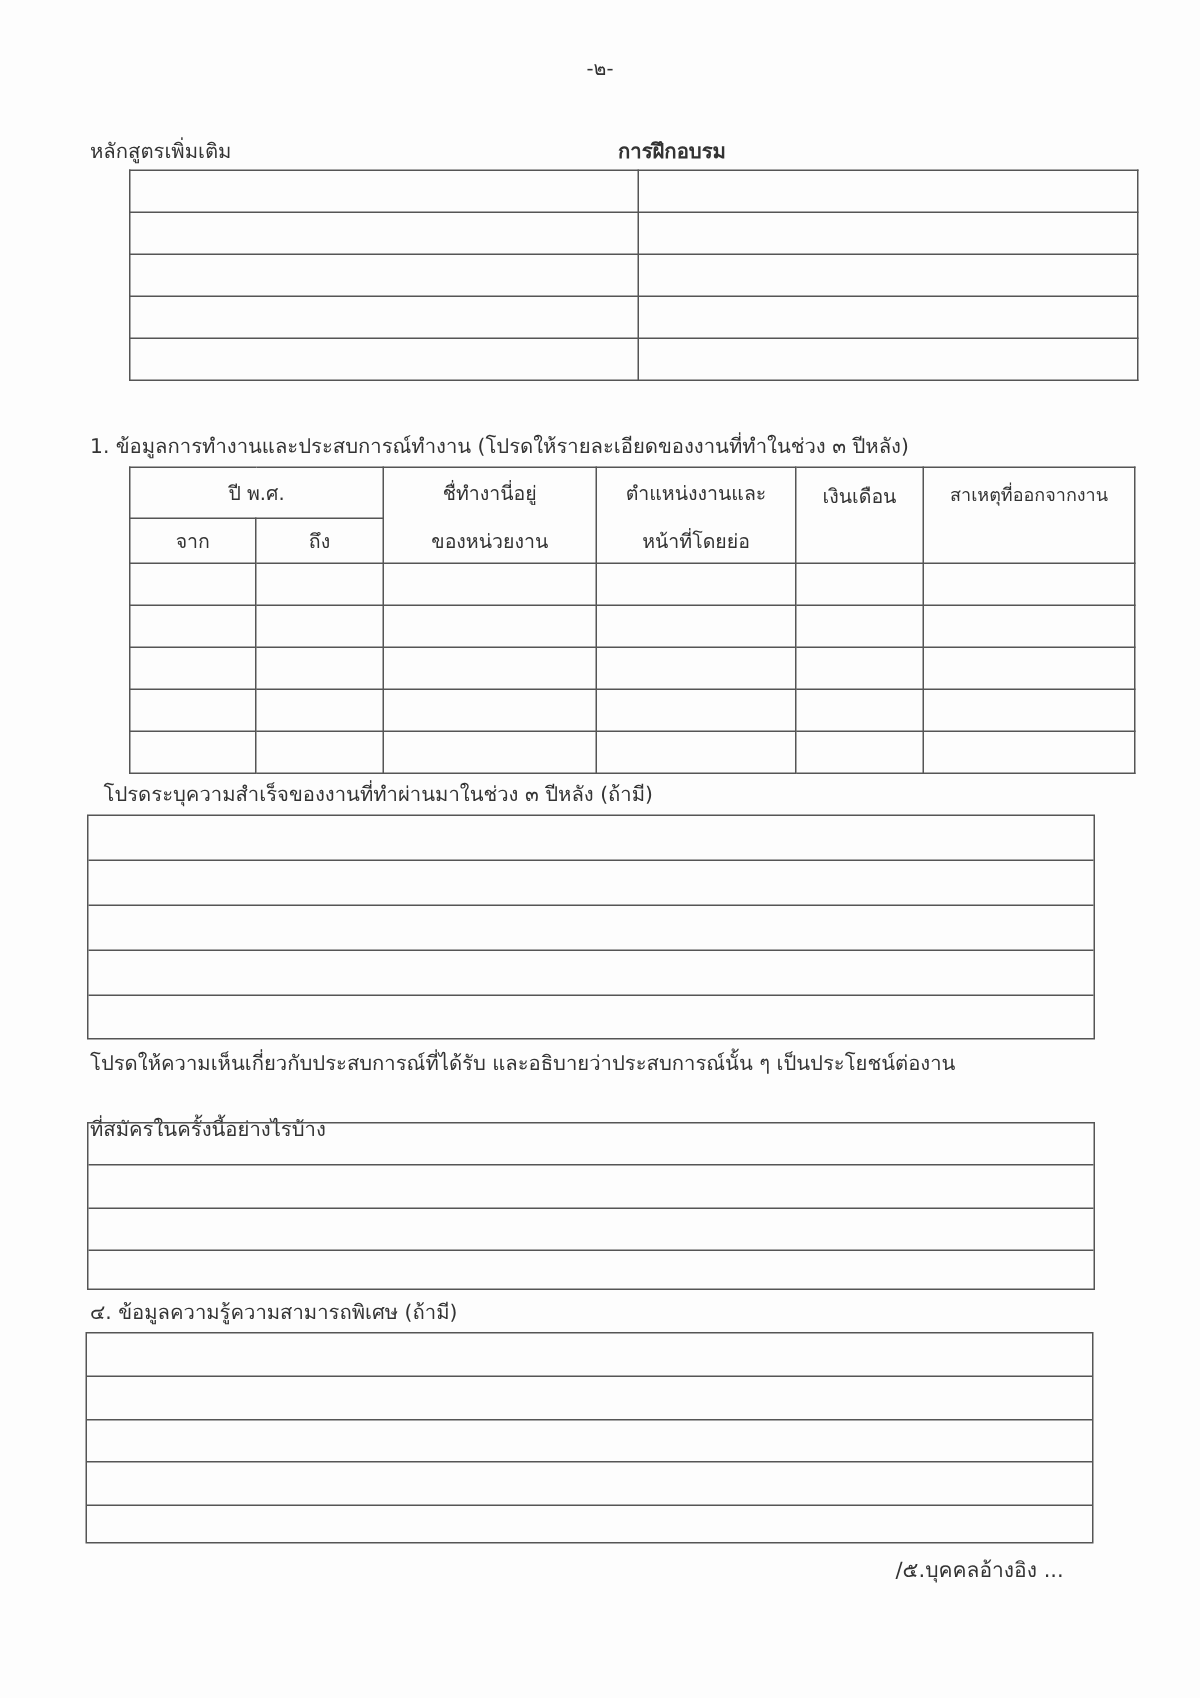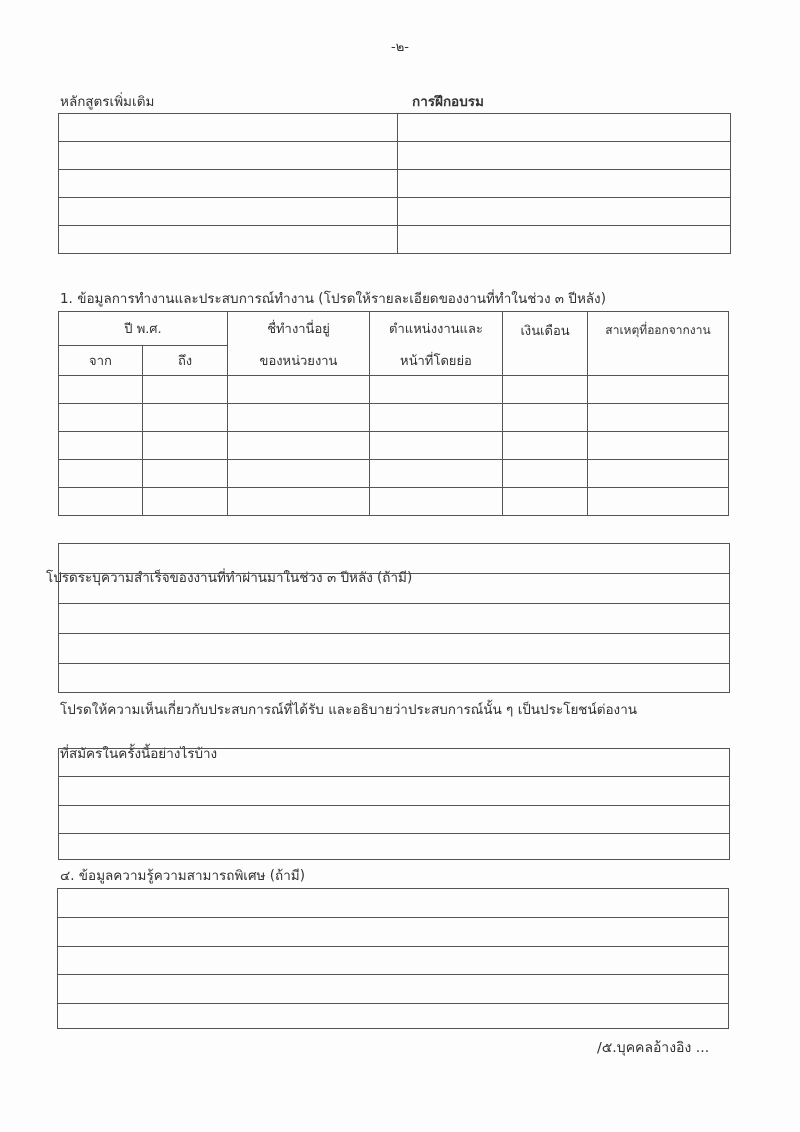--- a/index.html
+++ b/index.html
@@ -1,21 +1,21 @@
 <!DOCTYPE html>
 <html><head>
 <meta charset="utf-8">
 <style>
   html, body { margin:0; padding:0; }
   body { width:800px; height:1132px; background:#fdfdfd; position:relative; overflow:hidden;
          font-family:"DejaVu Sans", sans-serif; color:#333; }
   .abs { position:absolute; }
   .txt { font-size:13.5px; white-space:nowrap; line-height:1; }
   .pageno { left:0; width:800px; top:40px; text-align:center; font-size:13px; }
-  table { border-collapse:collapse; position:absolute; table-layout:fixed; }
+  table { border-collapse:collapse; position:absolute; table-layout:fixed;margin-left:28px; }
   td { border:1px solid #555; padding:0; font-size:13px; text-align:center; vertical-align:middle; }
   .hdr td { color:#333; }
   .box { position:absolute; border:1px solid #555; box-sizing:border-box; }
   .box .line { border-top:1px solid #555; width:100%; }
 </style>
 </head>
 <body>
 
 <div class="abs txt pageno">-๒-</div>
 
@@ -110,21 +110,21 @@
         <td></td>
         <td></td>
         <td></td>
         <td></td>
         <td></td>
         <td></td>
       </tr>
 </tbody>
   </table>
 
-<div class="abs txt" style="left:46px;top:524px;margin-top:47px;">โปรดระบุความสำเร็จของงานที่ทำผ่านมาในช่วง ๓ ปีหลัง (ถ้ามี)</div>
+<div class="abs txt" style="left:69px;top:524px;">โปรดระบุความสำเร็จของงานที่ทำผ่านมาในช่วง ๓ ปีหลัง (ถ้ามี)</div>
 <div class="box" style="left:58px;top:543px;width:672px;height:150px;">
   <div style="height:29px"></div>
   <div class="line" style="height:29px"></div>
   <div class="line" style="height:29px"></div>
   <div class="line" style="height:29px"></div>
   <div class="line" style="height:28px"></div>
 </div>
 
 <div class="abs txt" style="left:60px;top:703px;">โปรดให้ความเห็นเกี่ยวกับประสบการณ์ที่ได้รับ และอธิบายว่าประสบการณ์นั้น ๆ เป็นประโยชน์ต่องาน</div>
 <div class="abs txt" style="left:60px;top:728px;margin-top:19px;">ที่สมัครในครั้งนี้อย่างไรบ้าง</div>

